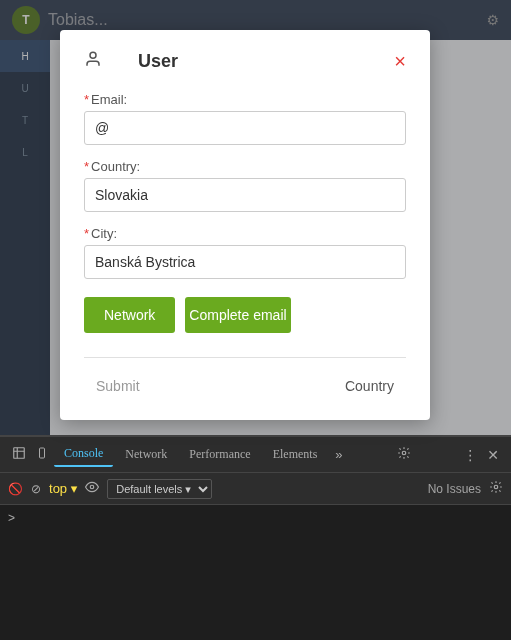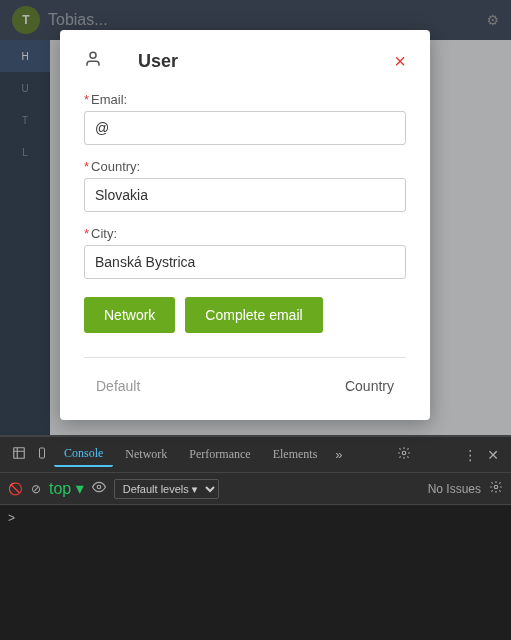--- a/index.html
+++ b/index.html
@@ -176,21 +176,21 @@
       font-size: 14px;
       font-weight: 500;
       cursor: pointer;
     }
 
     .btn-complete-email {
       background: #6aaa1f;
       color: white;
       border: none;
       border-radius: 3px;
-      padding: 10px 20px;
+      padding: 10px 4px;
       font-size: 14px;
       font-weight: 500;
       cursor: pointer;
     }
 
     .divider {
       border: none;
       border-top: 1px solid #e0e0e0;
       margin-bottom: 14px;
     }
@@ -396,21 +396,21 @@
   <div class="button-row">
     <button class="btn-complete">Network</button>
     <button class="btn-complete-email">Complete email</button>
   </div>
 
   <div style="height: 8px;"></div>
 
   <hr class="divider">
 
   <div class="action-row">
-    <button class="btn-submit">Default</button>
+    <button class="btn-submit">Submit</button>
     <button class="btn-cancel">Country</button>
   </div>
 </div>
 
 <div class="devtools">
   <div class="devtools-toolbar">
     <span style="color:#aaa; font-size:14px; cursor:pointer; padding:4px;">
       <svg width="14" height="14" viewBox="0 0 24 24" fill="none" stroke="#aaa" stroke-width="2">
         <rect x="3" y="3" width="18" height="18" rx="1"></rect>
         <path d="M9 3v18M3 9h18"></path>
@@ -433,21 +433,21 @@
         <path d="M12 2v3M12 19v3M4.22 4.22l2.12 2.12M17.66 17.66l2.12 2.12M2 12h3M19 12h3M4.22 19.78l2.12-2.12M17.66 6.34l2.12-2.12"></path>
       </svg>
     </span>
     <span class="dt-icon-btn">⋮</span>
     <span class="dt-close-btn">✕</span>
   </div>
 
   <div class="devtools-subbar">
     <span class="dt-sub-icon">🚫</span>
     <span class="dt-sub-icon">⊘</span>
-    <span class="dt-sub-icon" style="color:#22c55e; font-size:16px;">top ▾</span>
+    <span class="dt-sub-icon" style="color:#fde047; font-size:13px;">top ▾</span>
     <span class="dt-sub-icon">
       <svg width="14" height="14" viewBox="0 0 24 24" fill="none" stroke="#aaa" stroke-width="2">
         <path d="M1 12s4-8 11-8 11 8 11 8-4 8-11 8-11-8-11-8z"></path>
         <circle cx="12" cy="12" r="3"></circle>
       </svg>
     </span>
     <select class="dt-level-select">
       <option>Default levels ▾</option>
     </select>
     <span class="dt-issues">No Issues</span>

